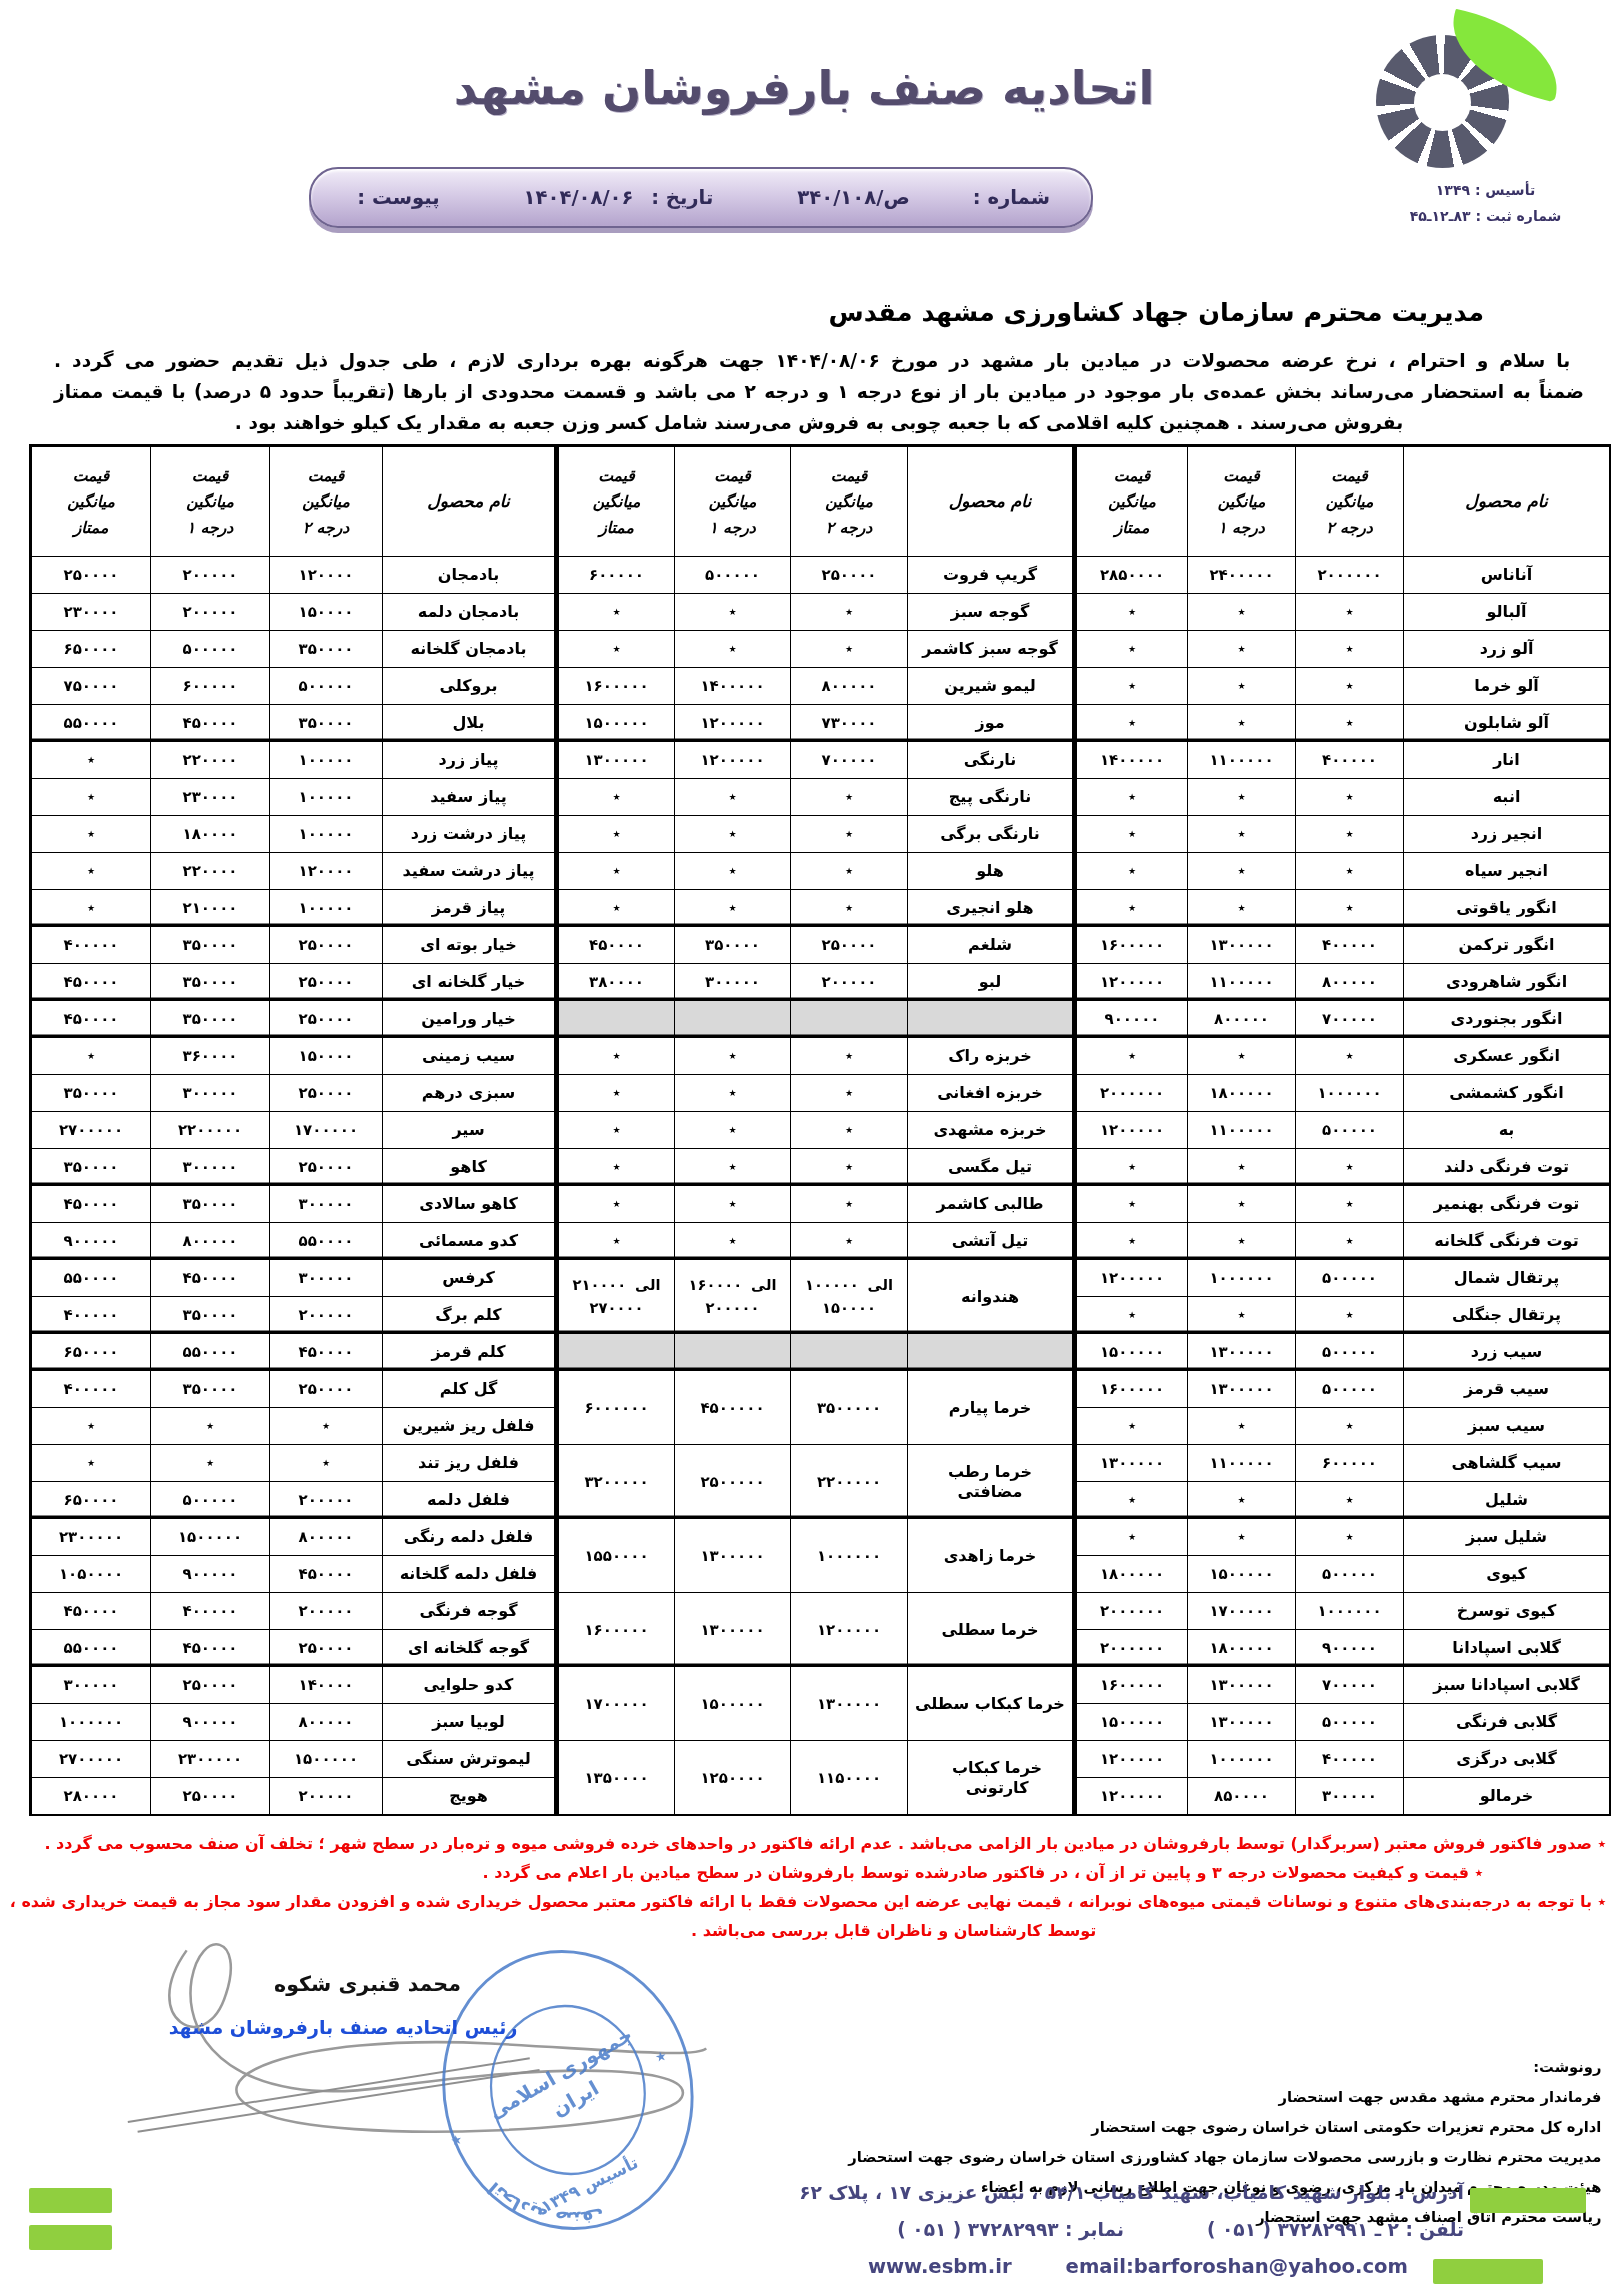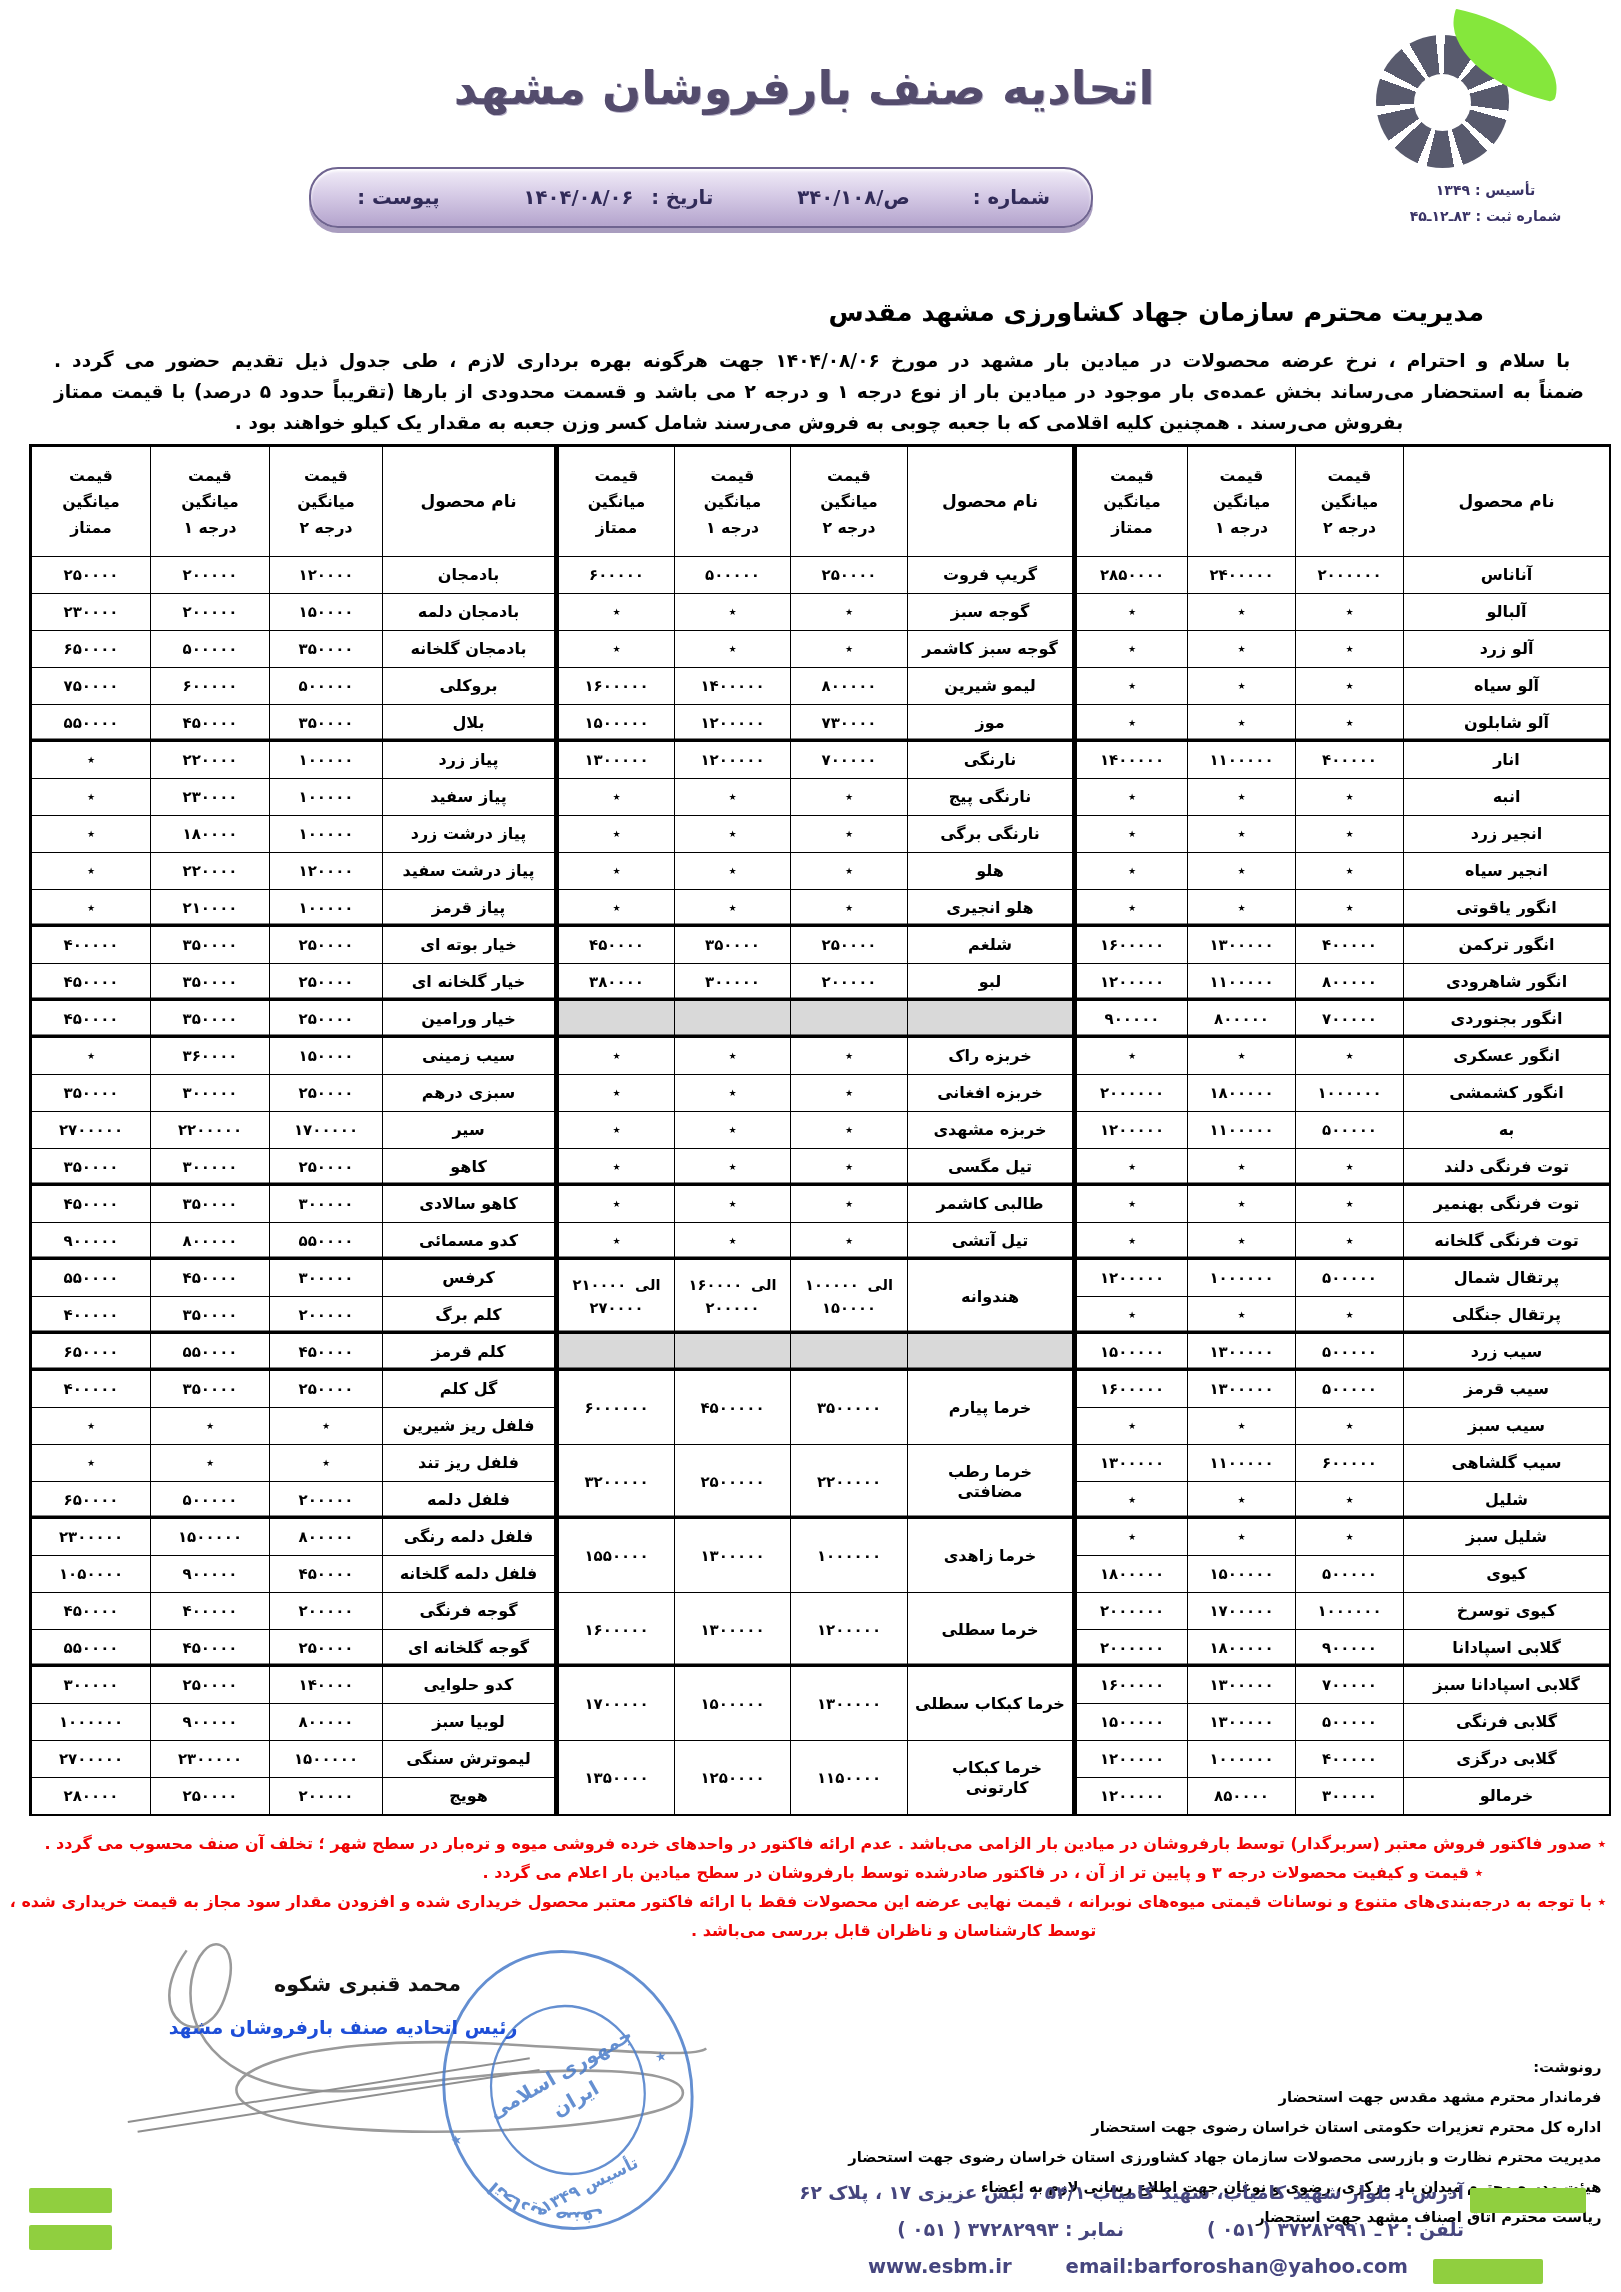--- a/index.html
+++ b/index.html
@@ -37,21 +37,21 @@
 
   
   .tablewrap{top:444px;left:29px;width:1583px;display:flex;direction:ltr;}
   .group{display:grid;grid-template-rows:110px repeat(34,37px);border:2.9px solid #000;
          box-sizing:border-box;direction:ltr;background:#fff;}
   .gA{width:527px;grid-template-columns:119px 119px 113px auto;}
   .gB{width:518px;grid-template-columns:116px 116px 117px auto;}
   .gC{width:537px;grid-template-columns:111px 108px 108px auto;}
   .c{border-left:1.4px solid #000;border-top:1.4px solid #000;display:flex;align-items:center;
      justify-content:center;direction:rtl;overflow:hidden;}
-  .hd{flex-direction:column;gap:1px;font-size:15.7px;line-height:1.6;}
+  .hd{flex-direction:column;gap:1px;font-size:15.7px;line-height:1.6;font-style:italic;}
   .nmh{font-size:17px;}
   .num{font-size:15px;letter-spacing:0.5px;}
   .nm{font-size:16px;padding:0 4.9px;text-align:center;line-height:1.25;}
   .gray{background:#d9d9d9;}
   .thick{box-shadow:inset 0 -2.5px 0 #000;}
   .range{font-size:14.7px;line-height:1.55;text-align:center;}
   .range .r1{display:flex;direction:ltr;gap:8.8px;justify-content:center;}
 
   
   .notes{top:1829px;right:14.7px;left:59px;color:#f00404;font-size:16px;}
@@ -439,21 +439,21 @@
         <div class="c num">٭</div>
         <div class="c num">٭</div>
         <div class="c nm">آلبالو</div>
         <div class="c num">٭</div>
         <div class="c num">٭</div>
         <div class="c num">٭</div>
         <div class="c nm">آلو زرد</div>
         <div class="c num">٭</div>
         <div class="c num">٭</div>
         <div class="c num">٭</div>
-        <div class="c nm">آلو سیاه</div>
+        <div class="c nm">آلو خرما</div>
         <div class="c num thick">٭</div>
         <div class="c num thick">٭</div>
         <div class="c num thick">٭</div>
         <div class="c nm thick">آلو شابلون</div>
         <div class="c num">۱۴۰۰۰۰۰</div>
         <div class="c num">۱۱۰۰۰۰۰</div>
         <div class="c num">۴۰۰۰۰۰</div>
         <div class="c nm">انار</div>
         <div class="c num">٭</div>
         <div class="c num">٭</div>

